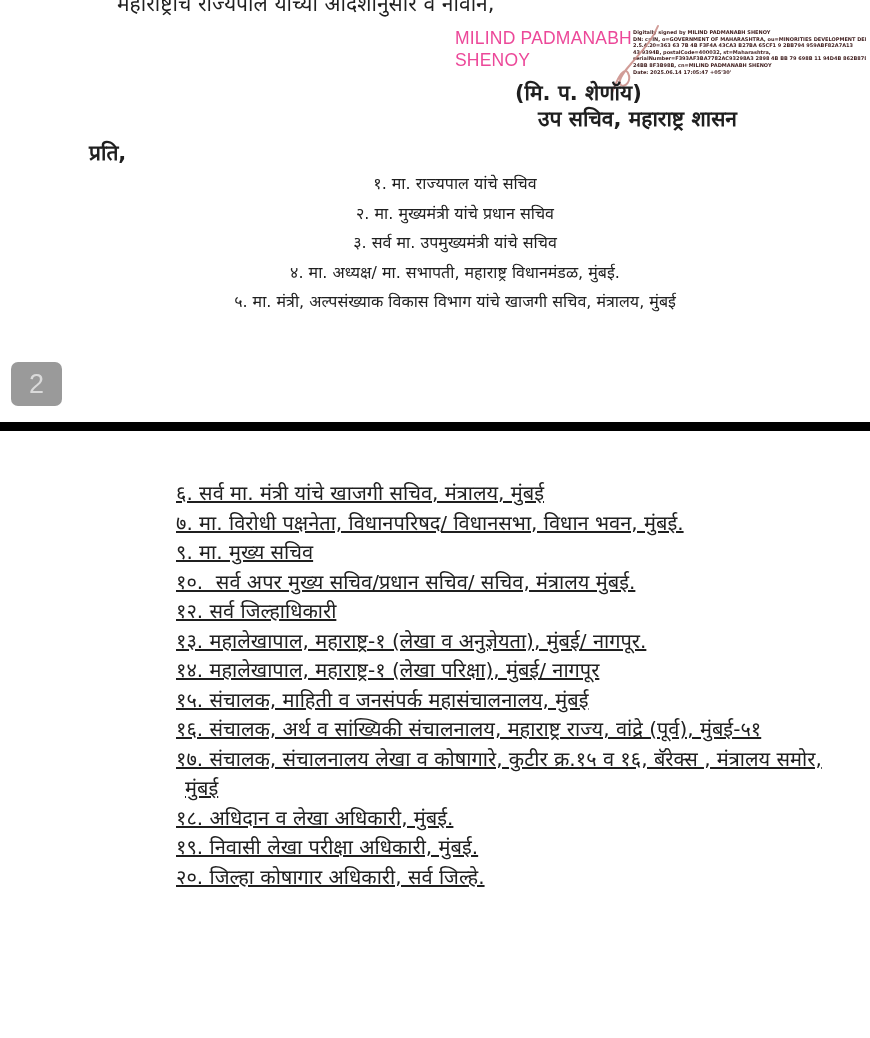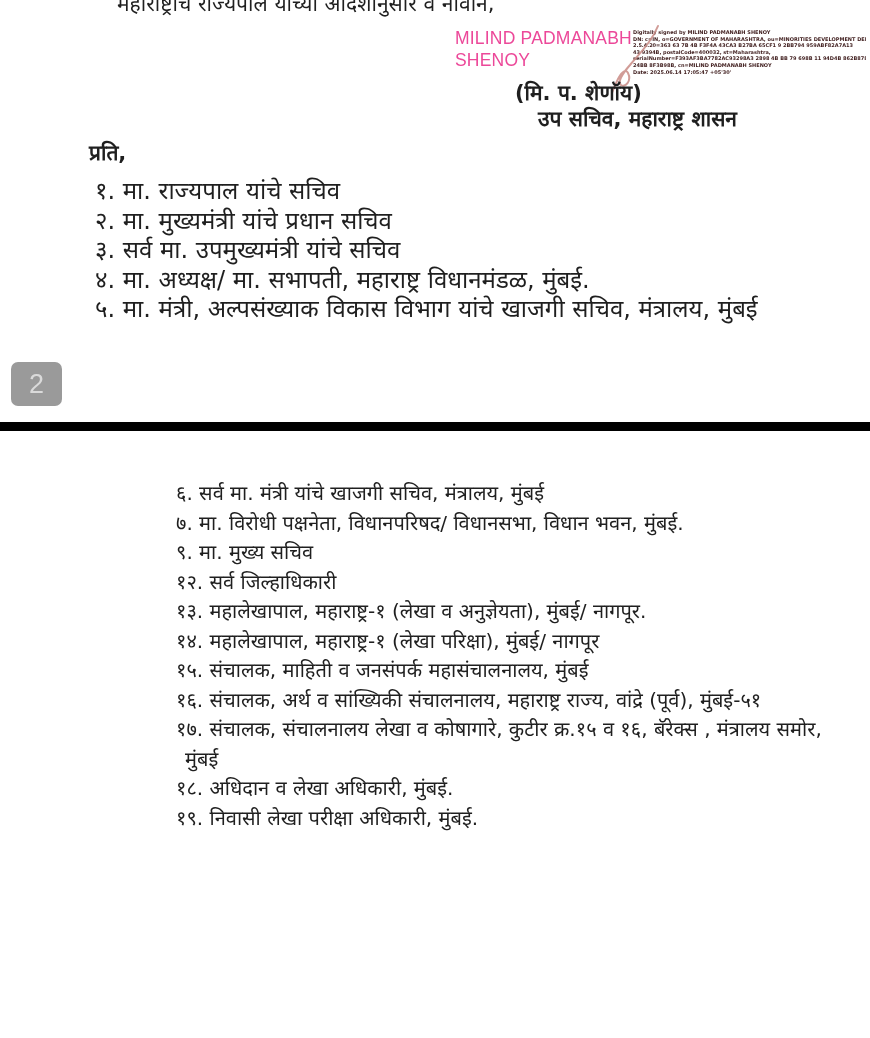--- a/index.html
+++ b/index.html
@@ -42,39 +42,39 @@
   }
   .designation{
     position:absolute;left:538px;top:104px;
     font-size:21px;font-weight:700;white-space:nowrap;
   }
   .salutation{
     position:absolute;left:57px;top:138px;
     font-size:21px;font-weight:700;margin-left:32px;
   }
   .p1-list{
-    position:absolute;left:95px;top:177px;width:720px;
-    font-size:24px;line-height:29.5px;
+    position:absolute;left:95px;top:169px;width:720px;
+    font-size:16px;line-height:29.5px;text-align:center;
   }
   .p1-list div{white-space:pre;}
   .page-badge{
     position:absolute;left:11px;top:362px;width:51px;height:44px;
     background:var(--badge_bg);color:var(--badge_text);
     border-radius:7px;display:flex;align-items:center;justify-content:center;
     font-size:27px;font-family:"Liberation Sans","DejaVu Sans",sans-serif;
   }
   .divider{
     position:absolute;left:0;top:422px;width:870px;height:9px;
     background:var(--divider);
   }
   .p2-list{
     position:absolute;left:176px;top:479px;width:676px;
     font-size:20px;line-height:29.5px;
   }
-  .p2-list div{white-space:pre;}
+  .p2-list div{white-space:pre;text-decoration:underline;}
   .p2-list .cont{padding-left:9px;}
 </style>
 </head>
 <body>
 
 <div class="canvas">
 
   <div class="cut-line">महाराष्ट्राचे राज्यपाल यांच्या आदेशानुसार व नावाने,</div>
 
   <div class="sig-name">MILIND PADMANABH SHENOY</div>
@@ -104,24 +104,26 @@
   </div>
 
   <div class="page-badge">2</div>
 
   <div class="divider"></div>
 
   <div class="p2-list">
     <div>६. सर्व मा. मंत्री यांचे खाजगी सचिव, मंत्रालय, मुंबई</div>
     <div>७. मा. विरोधी पक्षनेता, विधानपरिषद/ विधानसभा, विधान भवन, मुंबई.</div>
     <div>९. मा. मुख्य सचिव</div>
+    <div>१०.  सर्व अपर मुख्य सचिव/प्रधान सचिव/ सचिव, मंत्रालय मुंबई.</div>
     <div>१२. सर्व जिल्हाधिकारी</div>
     <div>१३. महालेखापाल, महाराष्ट्र-१ (लेखा व अनुज्ञेयता), मुंबई/ नागपूर.</div>
     <div>१४. महालेखापाल, महाराष्ट्र-१ (लेखा परिक्षा), मुंबई/ नागपूर</div>
     <div>१५. संचालक, माहिती व जनसंपर्क महासंचालनालय, मुंबई</div>
     <div>१६. संचालक, अर्थ व सांख्यिकी संचालनालय, महाराष्ट्र राज्य, वांद्रे (पूर्व), मुंबई-५१</div>
     <div>१७. संचालक, संचालनालय लेखा व कोषागारे, कुटीर क्र.१५ व १६, बॅरेक्स , मंत्रालय समोर,</div>
     <div class="cont">मुंबई</div>
     <div>१८. अधिदान व लेखा अधिकारी, मुंबई.</div>
     <div>१९. निवासी लेखा परीक्षा अधिकारी, मुंबई.</div>
+    <div>२०. जिल्हा कोषागार अधिकारी, सर्व जिल्हे.</div>
   </div>
 
 </div>
 
 </body></html>

